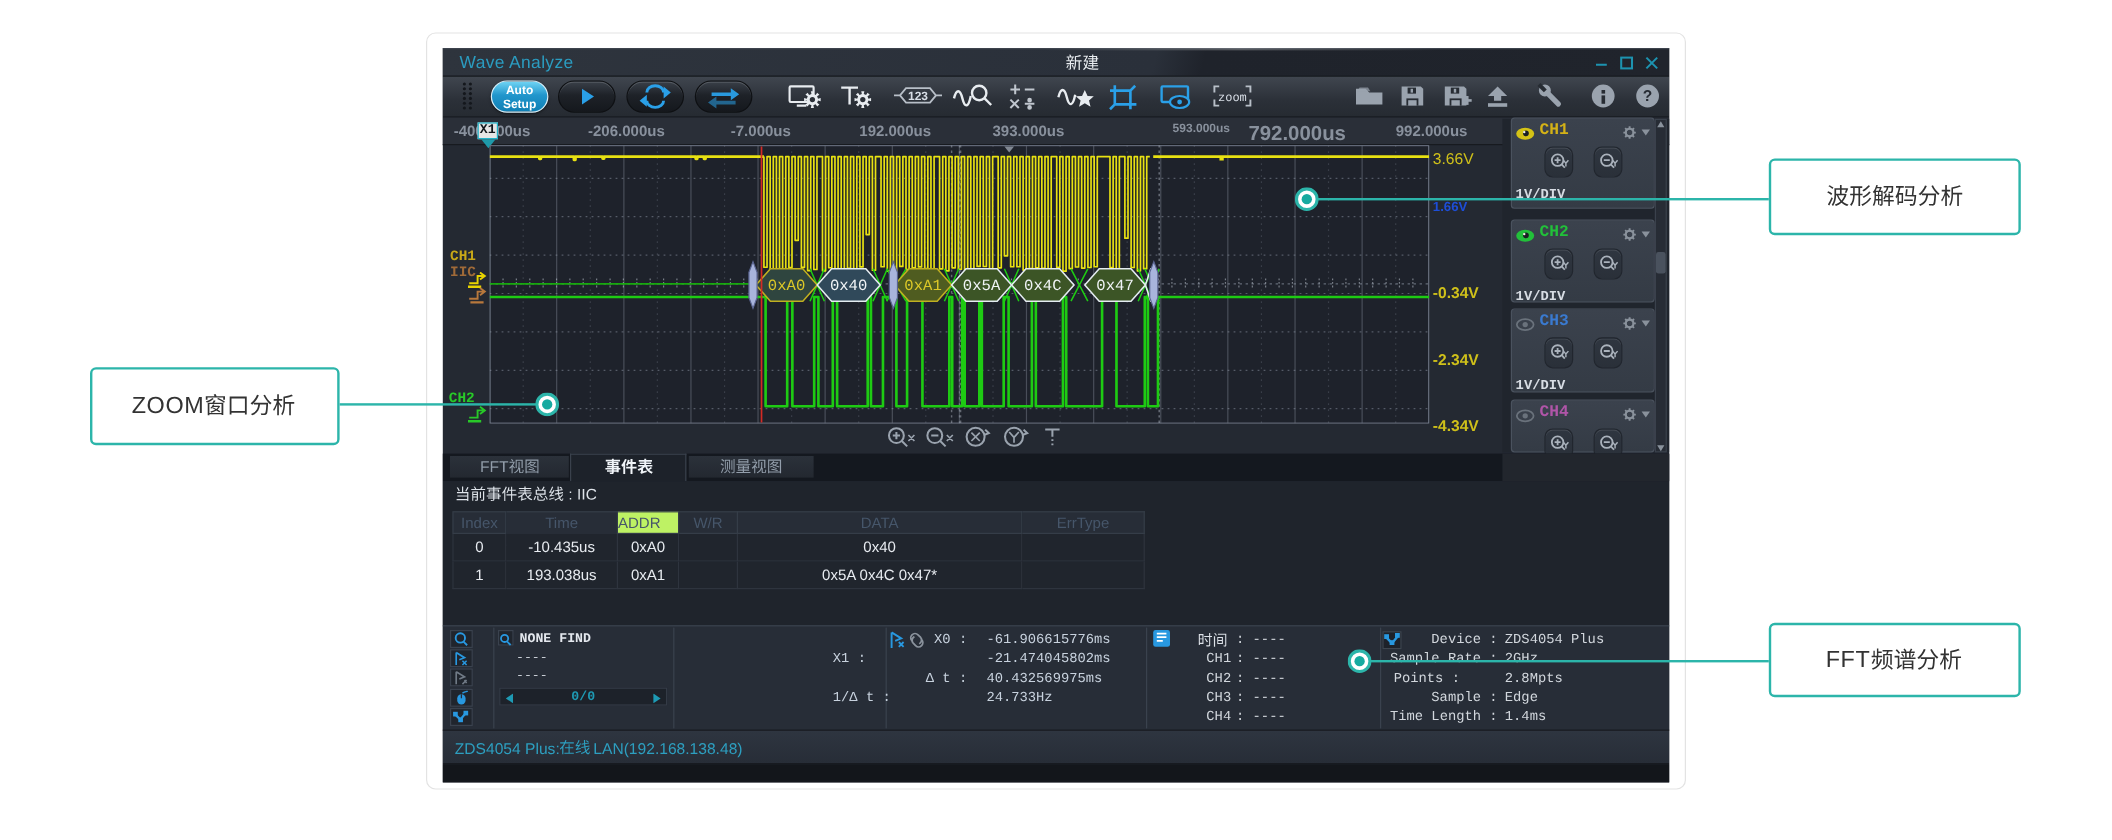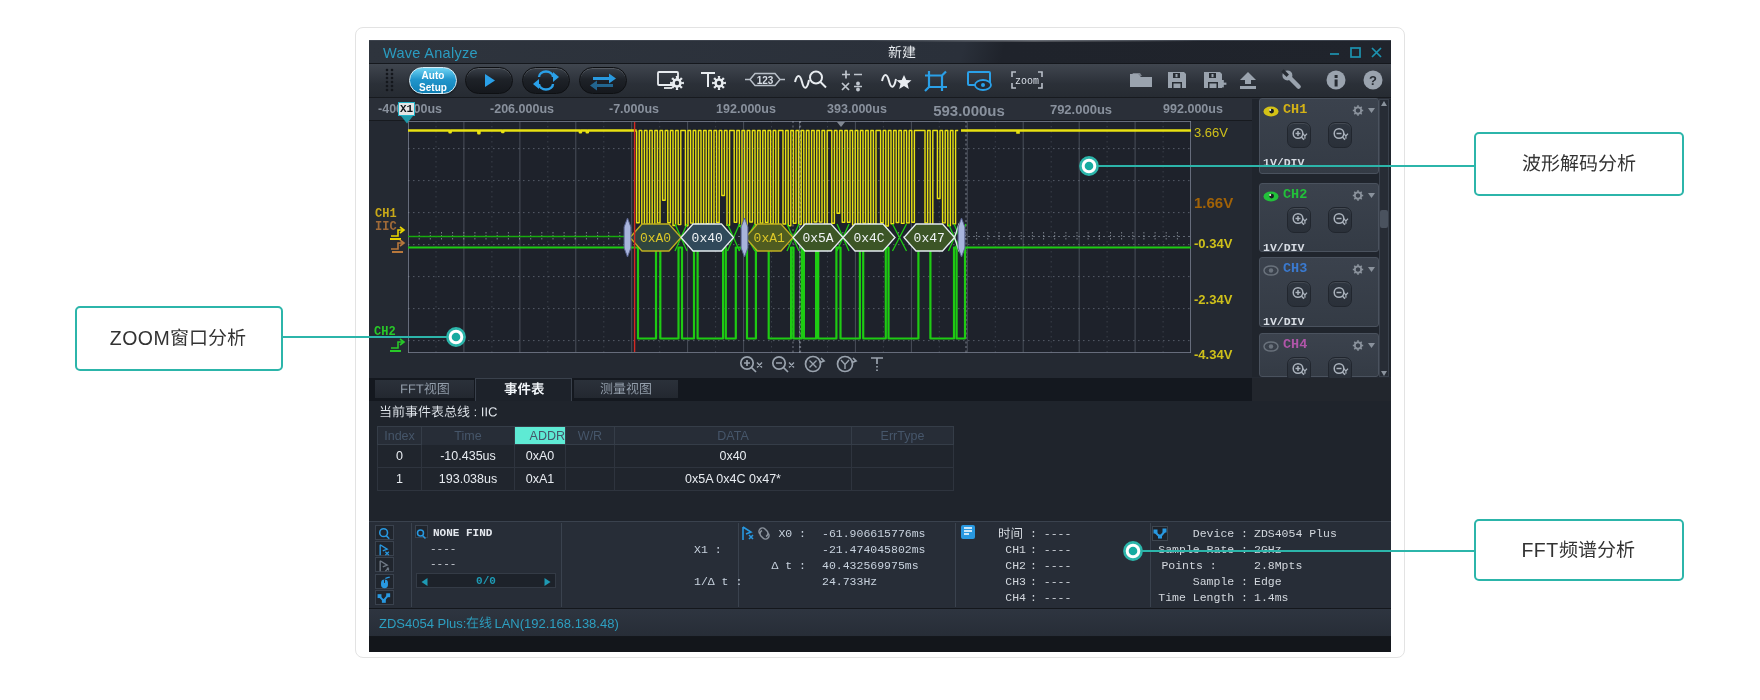--- a/index.html
+++ b/index.html
@@ -133,22 +133,22 @@
       <rect x="206.6" y="12.5" width="3" height="7" fill="#272c33"></rect>
 <circle cx="245" cy="13" r="9.5" fill="#9aa3ae"></circle>
       <text x="245" y="17.5" font-size="13" font-weight="bold" fill="#272c33" text-anchor="middle" font-family="Liberation Sans">?</text>
 </svg>
     <div class="abs" style="left:369px;top:98px;width:1022px;height:23px;background:#2a2f38;border-bottom:1px solid #171a1f"></div>
     <div class="abs" style="left:354px;top:102px;width:112px;text-align:center;font-size:12.5px;font-weight:bold;color:#89919d">-400.000us</div>
     <div class="abs" style="left:466px;top:102px;width:112px;text-align:center;font-size:12.5px;font-weight:bold;color:#89919d">-206.000us</div>
     <div class="abs" style="left:578px;top:102px;width:112px;text-align:center;font-size:12.5px;font-weight:bold;color:#89919d">-7.000us</div>
     <div class="abs" style="left:690px;top:102px;width:112px;text-align:center;font-size:12.5px;font-weight:bold;color:#89919d">192.000us</div>
     <div class="abs" style="left:801px;top:102px;width:112px;text-align:center;font-size:12.5px;font-weight:bold;color:#89919d">393.000us</div>
-    <div class="abs" style="left:913px;top:102px;width:112px;text-align:center;font-size:15px;font-weight:bold;color:#89919d">593.000us</div>
-    <div class="abs" style="left:1025px;top:102px;width:112px;text-align:center;font-size:13px;font-weight:bold;color:#89919d">792.000us</div>
+    <div class="abs" style="left:913px;top:102px;width:112px;text-align:right;font-size:10px;font-weight:bold;color:#89919d">593.000us</div>
+    <div class="abs" style="left:1025px;top:102px;width:112px;text-align:center;font-size:17px;font-weight:bold;color:#89919d">792.000us</div>
     <div class="abs" style="left:1137px;top:102px;width:112px;text-align:center;font-size:12.5px;font-weight:bold;color:#89919d">992.000us</div>
     <div class="abs" style="left:398px;top:102px;width:17px;height:14px;background:#e5e5e5;border:1px solid #20b2c8;
 color:#10151a;font-size:11px;font-weight:bold;text-align:center;line-height:12px;font-family:'Liberation Mono',monospace">X1</div>
 <svg class="abs" style="left:400px;top:116px" width="14" height="8" viewBox="0 0 14 8">
       <path d="M1 0 H13 L7 7.5 Z" fill="#1e9aaa"></path>
     </svg>
     <div class="abs mono" style="left:375px;top:208px;font-size:12px;font-weight:bold;color:#c8a818;line-height:13px">CH1<br><span style="color:#a06a38">IIC</span></div>
     <svg class="abs" style="left:390px;top:226px" width="18" height="28" viewBox="0 0 18 28">
 <g stroke="#e8d400" stroke-width="1.6" fill="none">
         <path d="M1 10 H8 V4 H13 M10 1 L14 4 L10 7"></path>
@@ -160,21 +160,21 @@
       </g>
 </svg>
     <div class="abs mono" style="left:374px;top:325px;font-size:12px;font-weight:bold;color:#28c828">CH2</div>
     <svg class="abs" style="left:390px;top:338px" width="18" height="15" viewBox="0 0 18 15">
 <g stroke="#28c828" stroke-width="1.6" fill="none">
         <path d="M1 10 H8 V4 H13 M10 1 L14 4 L10 7"></path>
         <path d="M0 13 H11" stroke-width="2"></path>
       </g>
     </svg>
     <div class="abs" style="left:1194px;top:125px;font-size:13px;font-weight:normal;color:#cfc01a">3.66V</div>
-    <div class="abs" style="left:1194px;top:194px;font-size:15px;font-weight:bold;color:#a16207">1.66V</div>
+    <div class="abs" style="left:1194px;top:167px;font-size:11px;font-weight:bold;color:#1d4ed8">1.66V</div>
     <div class="abs" style="left:1194px;top:236px;font-size:13px;font-weight:bold;color:#cfc01a">-0.34V</div>
     <div class="abs" style="left:1194px;top:292px;font-size:13px;font-weight:bold;color:#cfc01a">-2.34V</div>
     <div class="abs" style="left:1194px;top:347px;font-size:13px;font-weight:bold;color:#cfc01a">-4.34V</div>
     <svg class="abs" style="left:408px;top:121px" width="783" height="232" viewBox="0 0 783 232">
       <rect x="0" y="0" width="783" height="232" fill="#1e222b" stroke="#788090" stroke-width="1.6"></rect>
       <line x1="55.9" y1="0" x2="55.9" y2="232" stroke="#6d7480" stroke-width="1" opacity="0.55"></line>
       <line x1="111.9" y1="0" x2="111.9" y2="232" stroke="#6d7480" stroke-width="1" opacity="0.55"></line>
       <line x1="167.8" y1="0" x2="167.8" y2="232" stroke="#6d7480" stroke-width="1" opacity="0.55"></line>
       <line x1="223.7" y1="0" x2="223.7" y2="232" stroke="#6d7480" stroke-width="1" opacity="0.55"></line>
       <line x1="279.6" y1="0" x2="279.6" y2="232" stroke="#6d7480" stroke-width="1" opacity="0.55"></line>
@@ -535,21 +535,21 @@
     </div>
     <div class="abs" style="left:369px;top:401px;width:1022px;height:120px;background:#1f242c"></div>
     <div class="abs" style="left:379px;top:404px">
       <svg width="118" height="17" viewBox="0 0 118 17" style="display:block">
         <path d="M1.6 2.4C2.3 3.3 3 4.5 3.2 5.4L4.2 5C3.9 4.1 3.2 2.9 2.5 2ZM10.4 1.9C10 2.9 9.3 4.3 8.7 5.1L9.6 5.5C10.2 4.6 10.9 3.3 11.5 2.2ZM1.5 11.9V12.8H10.3V13.4H11.3V6H7V1.4H6V6H1.8V7H10.3V8.9H2.2V9.8H10.3V11.9Z M20.9 5.7V11H21.8V5.7ZM23.5 5.3V12.2C23.5 12.4 23.4 12.4 23.2 12.4C23 12.4 22.3 12.4 21.5 12.4C21.6 12.7 21.8 13.1 21.9 13.3C22.9 13.4 23.5 13.3 23.9 13.2C24.3 13 24.5 12.7 24.5 12.2V5.3ZM22.4 1.4C22.1 2 21.6 2.9 21.2 3.5H17.3L17.9 3.2C17.7 2.7 17.1 2 16.6 1.4L15.7 1.7C16.2 2.3 16.7 3 16.9 3.5H13.7V4.4H25.3V3.5H22.3C22.7 3 23.1 2.3 23.4 1.7ZM18.3 8.4V9.8H15.4V8.4ZM18.3 7.7H15.4V6.4H18.3ZM14.5 5.6V13.3H15.4V10.5H18.3V12.3C18.3 12.4 18.3 12.5 18.1 12.5C17.9 12.5 17.3 12.5 16.7 12.5C16.8 12.7 16.9 13.1 17 13.3C17.9 13.3 18.4 13.3 18.8 13.2C19.2 13 19.3 12.8 19.3 12.3V5.6Z M27.7 10.6V11.4H32V12.3C32 12.5 31.9 12.6 31.6 12.6C31.4 12.6 30.6 12.6 29.8 12.6C30 12.8 30.1 13.2 30.2 13.4C31.3 13.4 32 13.4 32.4 13.3C32.8 13.1 33 12.9 33 12.3V11.4H36.1V12H37.1V9.7H38.4V8.9H37.1V7.3H33V6.3H36.9V4H33V3.3H38.2V2.5H33V1.4H32V2.5H26.9V3.3H32V4H28.2V6.3H32V7.3H27.9V8H32V8.9H26.6V9.7H32V10.6ZM29.2 4.7H32V5.7H29.2ZM33 4.7H35.9V5.7H33ZM33 8H36.1V8.9H33ZM33 9.7H36.1V10.6H33Z M43.1 7.9V8.9H46.9V13.4H47.8V8.9H51.4V7.9H47.8V5H50.8V4.1H47.8V1.6H46.9V4.1H45.1C45.3 3.5 45.4 2.9 45.6 2.3L44.6 2.1C44.3 3.8 43.8 5.5 43 6.5C43.3 6.7 43.7 6.9 43.8 7C44.2 6.5 44.5 5.8 44.8 5H46.9V7.9ZM42.5 1.5C41.8 3.4 40.6 5.4 39.4 6.7C39.6 6.9 39.9 7.4 40 7.6C40.4 7.2 40.8 6.7 41.2 6.1V13.4H42.1V4.6C42.6 3.7 43 2.7 43.4 1.8Z M55.3 13.4C55.6 13.2 56.1 13 59.7 11.9C59.6 11.6 59.6 11.3 59.5 11L56.4 11.9V9.1C57.1 8.6 57.8 8 58.4 7.3C59.4 10.1 61.2 12.1 63.9 12.9C64.1 12.7 64.3 12.3 64.6 12.1C63.3 11.7 62.2 11.1 61.3 10.2C62.1 9.7 63 9.1 63.8 8.4L63 7.9C62.4 8.4 61.5 9.1 60.7 9.7C60.2 9 59.7 8.2 59.4 7.3H64.1V6.5H59V5.3H63.2V4.5H59V3.4H63.7V2.6H59V1.4H58V2.6H53.4V3.4H58V4.5H54V5.3H58V6.5H52.8V7.3H57.2C55.9 8.4 54.1 9.5 52.5 10C52.7 10.2 53 10.5 53.1 10.8C53.8 10.5 54.6 10.1 55.4 9.7V11.6C55.4 12.2 55.1 12.4 54.8 12.5C55 12.7 55.2 13.1 55.3 13.4Z M74.9 9.6C75.6 10.5 76.4 11.7 76.7 12.5L77.5 12C77.2 11.2 76.4 10 75.6 9.1ZM70.4 8.9C71.2 9.4 72.2 10.4 72.7 11L73.4 10.4C72.9 9.8 71.9 8.9 71 8.3ZM68.7 9.2V11.9C68.7 13 69.1 13.2 70.6 13.2C70.9 13.2 73.2 13.2 73.5 13.2C74.7 13.2 75 12.9 75.2 11.4C74.9 11.3 74.5 11.2 74.3 11C74.2 12.2 74.1 12.4 73.5 12.4C72.9 12.4 71 12.4 70.7 12.4C69.8 12.4 69.7 12.3 69.7 11.9V9.2ZM66.8 9.4C66.5 10.4 66.1 11.6 65.6 12.2L66.5 12.7C67 11.9 67.5 10.7 67.7 9.6ZM68.4 5H74.6V7.3H68.4ZM67.4 4.1V8.2H75.7V4.1H73.5C74 3.4 74.5 2.6 74.9 1.8L73.9 1.4C73.6 2.2 73 3.3 72.5 4.1H69.8L70.6 3.7C70.3 3.1 69.7 2.2 69.2 1.5L68.3 1.9C68.9 2.5 69.4 3.4 69.7 4.1Z M78.7 11.6 78.9 12.6C80.1 12.2 81.7 11.8 83.2 11.3L83 10.5C81.4 10.9 79.8 11.4 78.7 11.6ZM87.2 2.2C87.8 2.5 88.6 3 89 3.4L89.6 2.8C89.2 2.4 88.4 1.9 87.7 1.7ZM78.9 6.9C79.1 6.8 79.4 6.7 81 6.5C80.4 7.3 79.9 8 79.7 8.2C79.3 8.7 79 9 78.7 9.1C78.8 9.3 79 9.8 79 10C79.3 9.8 79.7 9.7 83 9C83 8.8 83 8.5 83 8.2L80.4 8.7C81.4 7.5 82.4 6.1 83.2 4.7L82.4 4.2C82.1 4.6 81.9 5.1 81.6 5.6L79.9 5.8C80.7 4.7 81.5 3.3 82 1.9L81.1 1.5C80.6 3 79.6 4.7 79.4 5.1C79.1 5.6 78.8 5.9 78.6 5.9C78.7 6.2 78.9 6.7 78.9 6.9ZM89.5 7.8C89 8.6 88.3 9.4 87.5 10C87.3 9.3 87.1 8.5 86.9 7.6L90.3 7L90.1 6.1L86.8 6.7C86.8 6.2 86.7 5.6 86.7 5L89.9 4.5L89.7 3.6L86.6 4.1C86.6 3.2 86.6 2.3 86.6 1.4H85.6C85.6 2.4 85.6 3.3 85.7 4.3L83.6 4.5L83.8 5.4L85.7 5.1C85.8 5.7 85.8 6.3 85.9 6.9L83.4 7.3L83.5 8.2L86 7.8C86.2 8.8 86.4 9.8 86.7 10.6C85.6 11.4 84.3 11.9 83 12.3C83.2 12.6 83.4 12.9 83.6 13.2C84.8 12.7 85.9 12.2 87 11.5C87.5 12.7 88.2 13.4 89.1 13.4C90 13.4 90.3 12.9 90.5 11.5C90.3 11.4 90 11.2 89.8 10.9C89.7 12.1 89.6 12.4 89.2 12.4C88.7 12.4 88.2 11.9 87.8 10.9C88.8 10.1 89.7 9.2 90.3 8.2Z M95.8 6.8V5.5H97V6.8ZM95.8 12.3V11H97V12.3Z M103 12.3V3.4H104.2V12.3Z M106.6 12.3V3.4H107.9V12.3Z M114.1 4.3Q112.6 4.3 111.8 5.2Q111 6.2 111 7.8Q111 9.5 111.8 10.5Q112.7 11.5 114.1 11.5Q116 11.5 117 9.6L118 10.1Q117.4 11.3 116.4 11.9Q115.4 12.5 114.1 12.5Q112.7 12.5 111.7 11.9Q110.8 11.4 110.2 10.3Q109.7 9.3 109.7 7.8Q109.7 5.7 110.9 4.5Q112 3.3 114.1 3.3Q115.5 3.3 116.5 3.8Q117.4 4.4 117.9 5.5L116.7 5.9Q116.4 5.1 115.7 4.7Q115 4.3 114.1 4.3Z" fill="#dfe4ea"></path>
       </svg>
     </div>
     <div class="abs" style="left:377px;top:426px;width:577px">
       <div style="position:absolute;left:0px;top:0;width:45px;height:19px;border:1px solid #353d48;border-left:1px solid #353d48;background:#272d37;color:#46566a;font-size:12.5px;text-align:center;line-height:18px">Index</div>
       <div style="position:absolute;left:45px;top:0;width:93px;height:29px;border:1px solid #353d48;border-left:none;background:#272d37;color:#46566a;font-size:12.5px;text-align:center;line-height:18px">Time</div>
-      <div style="position:absolute;left:138px;top:0;width:51px;height:19px;border:1px solid #353d48;border-left:none;background:#5eead4;color:#46566a;font-size:12.5px;text-align:right;line-height:18px">ADDR</div>
+      <div style="position:absolute;left:138px;top:0;width:51px;height:19px;border:1px solid #353d48;border-left:none;background:#bef264;color:#46566a;font-size:12.5px;text-align:left;line-height:18px">ADDR</div>
       <div style="position:absolute;left:189px;top:0;width:49px;height:19px;border:1px solid #353d48;border-left:none;background:#272d37;color:#46566a;font-size:12.5px;text-align:center;line-height:18px">W/R</div>
       <div style="position:absolute;left:238px;top:0;width:237px;height:19px;border:1px solid #353d48;border-left:none;background:#272d37;color:#46566a;font-size:12.5px;text-align:center;line-height:18px">DATA</div>
       <div style="position:absolute;left:475px;top:0;width:102px;height:19px;border:1px solid #353d48;border-left:none;background:#272d37;color:#46566a;font-size:12.5px;text-align:center;line-height:18px">ErrType</div>
       <div style="position:absolute;left:0px;top:19px;width:45px;height:23px;border:1px solid #2e343e;border-left:1px solid #2e343e;border-top:none;background:#20252d;color:#e8ecf1;font-size:12.5px;text-align:center;line-height:22px">0</div>
       <div style="position:absolute;left:45px;top:19px;width:93px;height:23px;border:1px solid #2e343e;border-left:none;border-top:none;background:#20252d;color:#e8ecf1;font-size:12.5px;text-align:center;line-height:22px">-10.435us</div>
       <div style="position:absolute;left:138px;top:19px;width:51px;height:23px;border:1px solid #2e343e;border-left:none;border-top:none;background:#20252d;color:#e8ecf1;font-size:12.5px;text-align:center;line-height:22px">0xA0</div>
       <div style="position:absolute;left:189px;top:19px;width:49px;height:23px;border:1px solid #2e343e;border-left:none;border-top:none;background:#20252d;color:#e8ecf1;font-size:12.5px;text-align:center;line-height:22px"></div>
       <div style="position:absolute;left:238px;top:19px;width:237px;height:23px;border:1px solid #2e343e;border-left:none;border-top:none;background:#20252d;color:#e8ecf1;font-size:12.5px;text-align:center;line-height:22px">0x40</div>
       <div style="position:absolute;left:475px;top:19px;width:102px;height:23px;border:1px solid #2e343e;border-left:none;border-top:none;background:#20252d;color:#e8ecf1;font-size:12.5px;text-align:center;line-height:22px"></div>
       <div style="position:absolute;left:0px;top:42px;width:45px;height:23px;border:1px solid #2e343e;border-left:1px solid #2e343e;border-top:none;background:#20252d;color:#e8ecf1;font-size:12.5px;text-align:center;line-height:22px">1</div>

